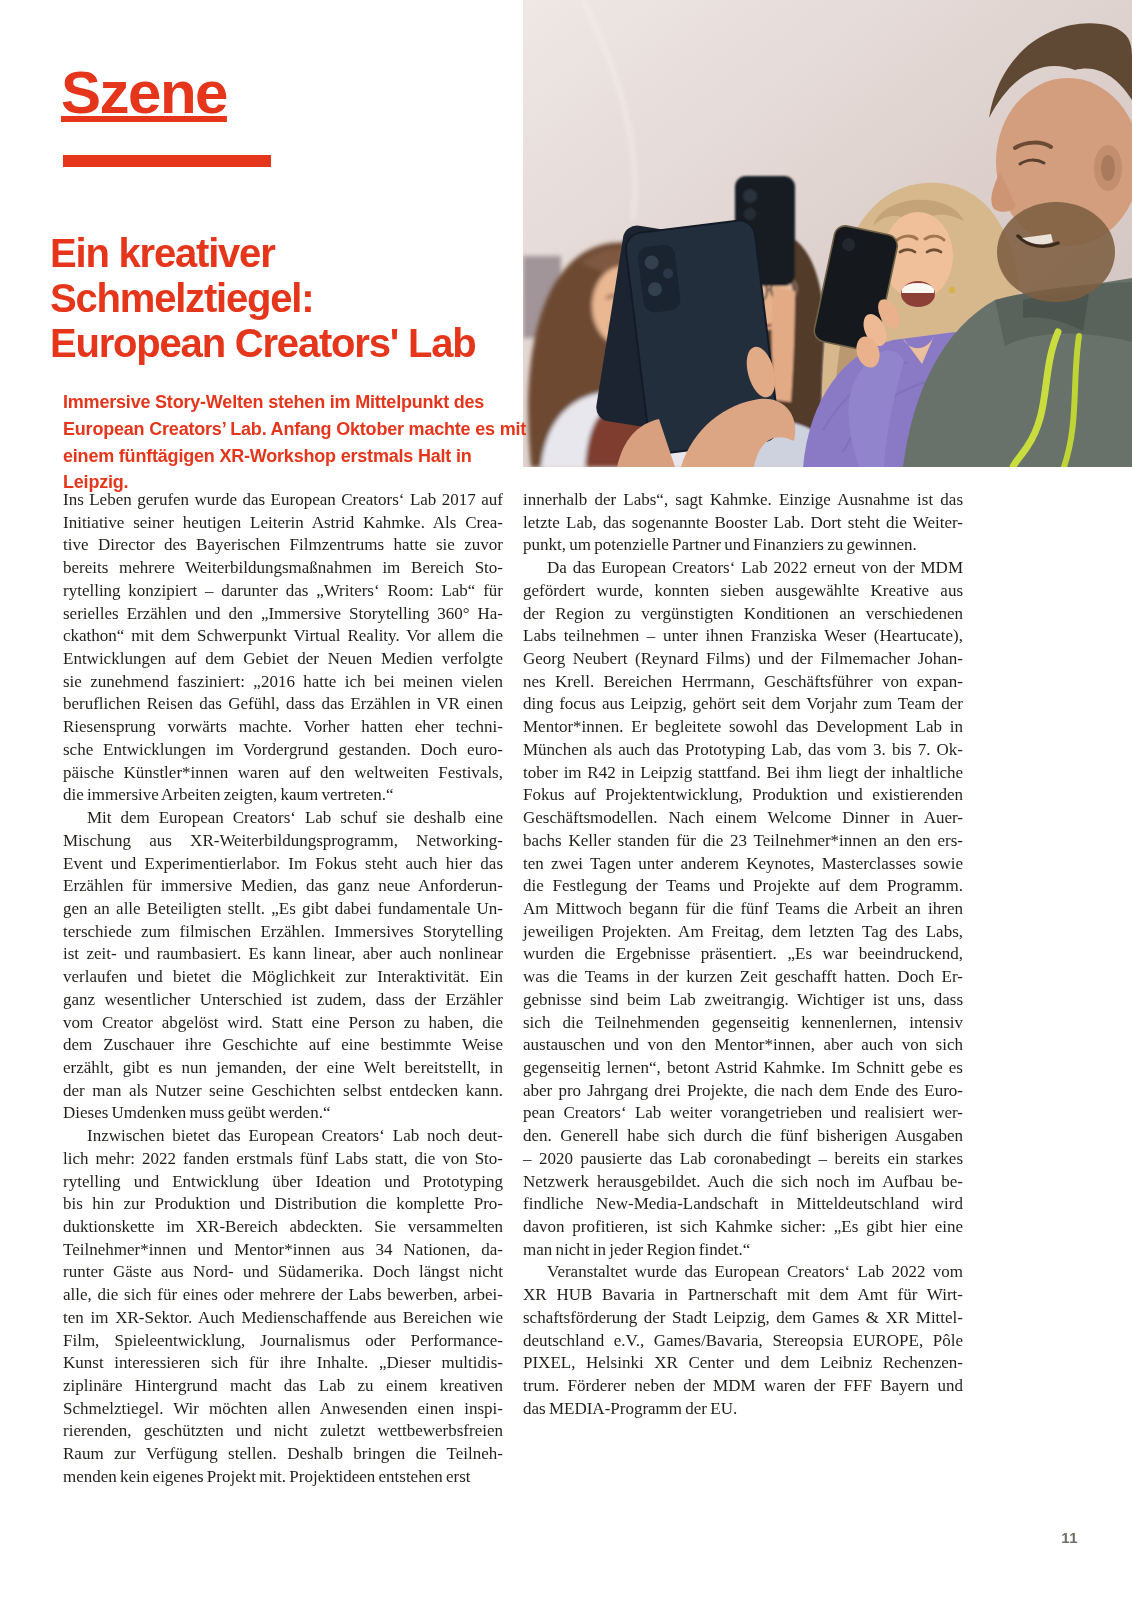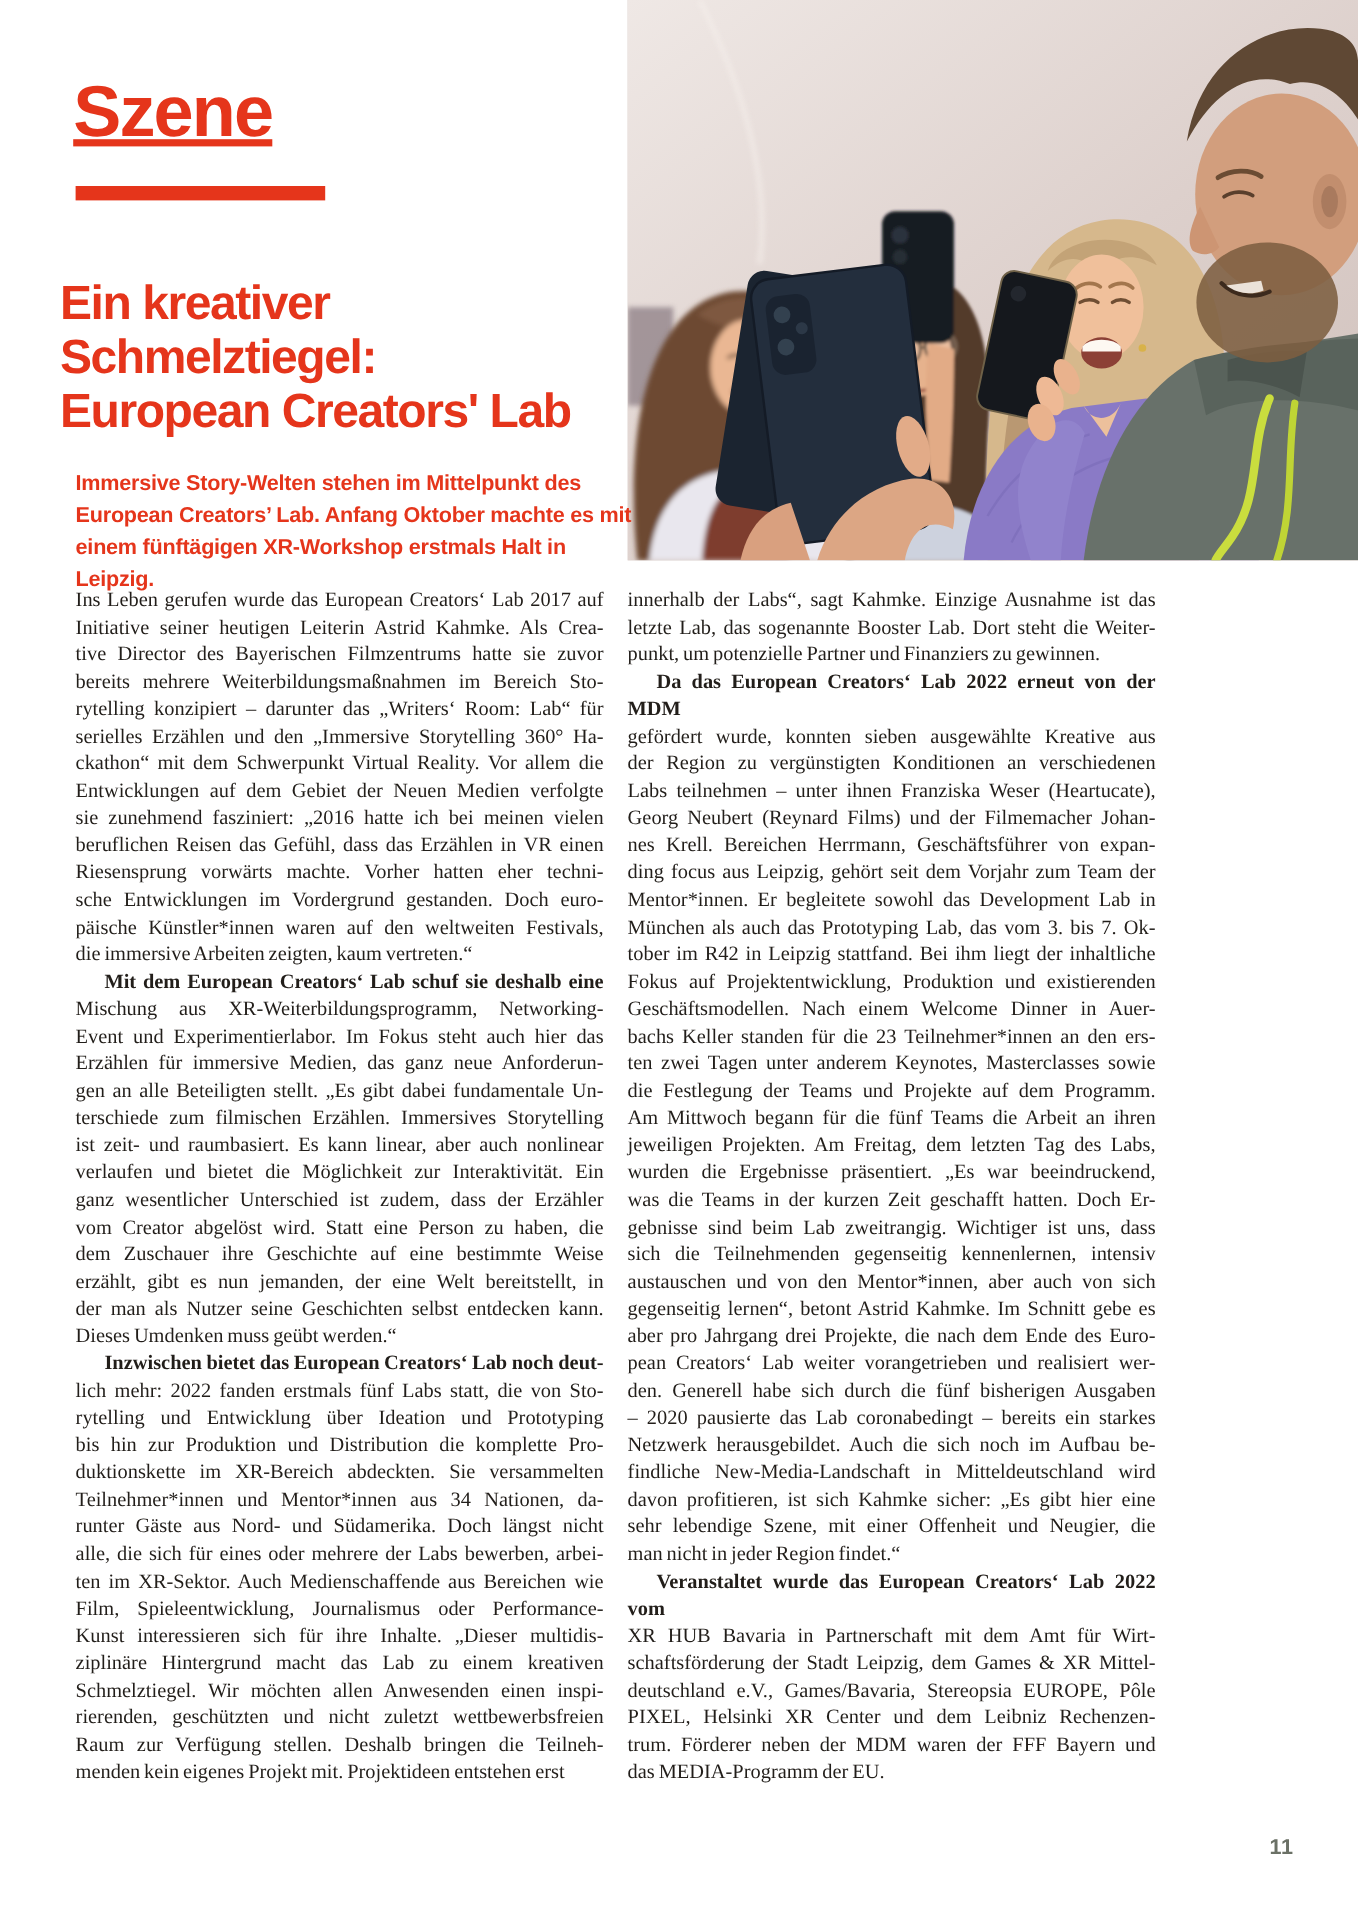--- a/index.html
+++ b/index.html
@@ -40,24 +40,24 @@
   .col{
     position:absolute;top:489px;width:440px;
     font-family:"Liberation Serif",serif;font-size:17px;line-height:22.72px;
     color:var(--body-ink);word-spacing:-1px;
   }
   .col-left{left:63px;}
   .col-right{left:523px;}
   .para{margin:0;}
   .line{text-align:justify;text-align-last:justify;}
   .line.last{text-align-last:left;}
-  .line.indent{text-indent:24px;font-weight:bold;}
+  .line.indent{text-indent:24px;}
   .pagenum{
     position:absolute;left:1018px;top:1529px;width:60px;text-align:right;
-    font-size:18px;font-weight:bold;color:var(--folio);letter-spacing:0.5px;
+    font-size:15px;font-weight:bold;color:var(--folio);letter-spacing:0.5px;
   }
 </style>
 </head>
 <body>
 
 <div class="page">
 
   <div class="kicker">Szene</div>
   <div class="kicker-rule"></div>
 
@@ -255,21 +255,20 @@
         <div class="line">sich die Teilnehmenden gegenseitig kennenlernen, intensiv</div>
         <div class="line">austauschen und von den Mentor*innen, aber auch von sich</div>
         <div class="line">gegenseitig lernen“, betont Astrid Kahmke. Im Schnitt gebe es</div>
         <div class="line">aber pro Jahrgang drei Projekte, die nach dem Ende des Euro-</div>
         <div class="line">pean Creators‘ Lab weiter vorangetrieben und realisiert wer-</div>
         <div class="line">den. Generell habe sich durch die fünf bisherigen Ausgaben</div>
         <div class="line">– 2020 pausierte das Lab coronabedingt – bereits ein starkes</div>
         <div class="line">Netzwerk herausgebildet. Auch die sich noch im Aufbau be-</div>
         <div class="line">findliche New-Media-Landschaft in Mitteldeutschland wird</div>
         <div class="line">davon profitieren, ist sich Kahmke sicher: „Es gibt hier eine</div>
-        <div class="line">sehr lebendige Szene, mit einer Offenheit und Neugier, die</div>
         <div class="line last">man nicht in jeder Region findet.“</div>
       </div>
       <div class="para">
         <div class="line indent">Veranstaltet wurde das European Creators‘ Lab 2022 vom</div>
         <div class="line">XR HUB Bavaria in Partnerschaft mit dem Amt für Wirt-</div>
         <div class="line">schaftsförderung der Stadt Leipzig, dem Games &amp; XR Mittel-</div>
         <div class="line">deutschland e.V., Games/Bavaria, Stereopsia EUROPE, Pôle</div>
         <div class="line">PIXEL, Helsinki XR Center und dem Leibniz Rechenzen-</div>
         <div class="line">trum. Förderer neben der MDM waren der FFF Bayern und</div>
         <div class="line last">das MEDIA-Programm der EU.</div>

